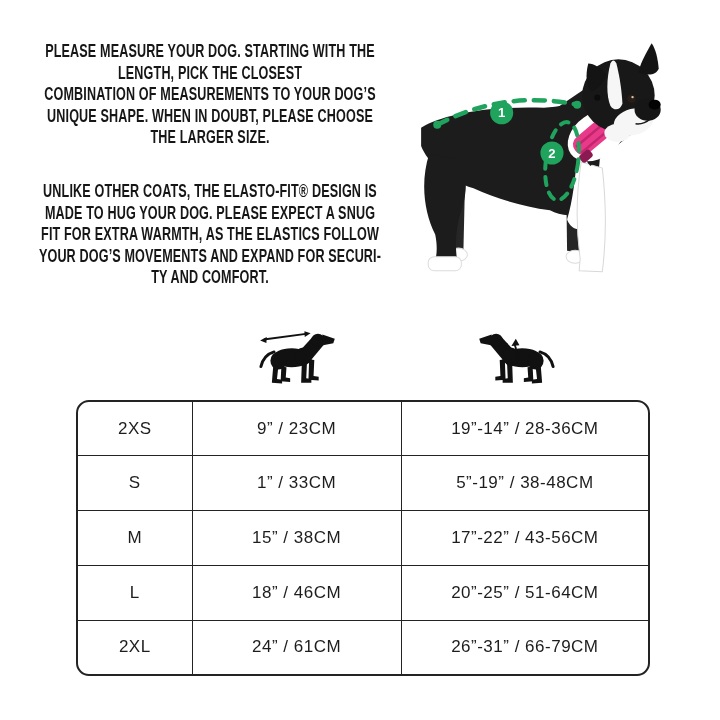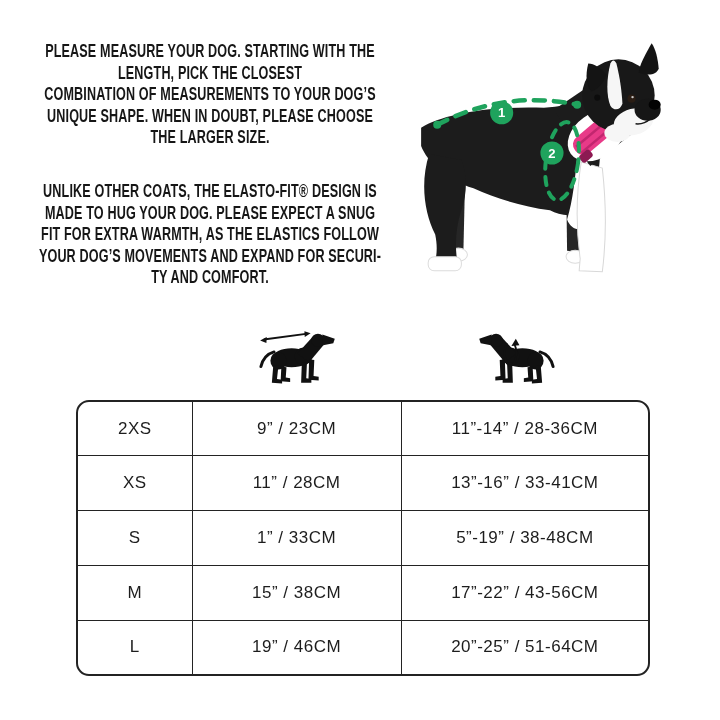--- a/index.html
+++ b/index.html
@@ -156,39 +156,39 @@
     <table>
       <colgroup>
           <col style="width:20%">
           <col style="width:36.7%">
           <col style="width:43.3%">
         </colgroup>
       <tbody>
         <tr>
           <td>2XS</td>
           <td>9” / 23CM</td>
-          <td>11”-14” / 28-36CM</td>
-        </tr>
-        <tr>
-          <td>XS</td>
-          <td>11” / 28CM</td>
-          <td>13”-16” / 33-41CM</td>
+          <td>19”-14” / 28-36CM</td>
         </tr>
         <tr>
           <td>S</td>
           <td>1” / 33CM</td>
           <td>5”-19” / 38-48CM</td>
         </tr>
         <tr>
           <td>M</td>
           <td>15” / 38CM</td>
           <td>17”-22” / 43-56CM</td>
         </tr>
         <tr>
           <td>L</td>
-          <td>19” / 46CM</td>
+          <td>18” / 46CM</td>
           <td>20”-25” / 51-64CM</td>
+        </tr>
+        <tr>
+          <td>2XL</td>
+          <td>24” / 61CM</td>
+          <td>26”-31” / 66-79CM</td>
         </tr>
       </tbody>
     </table>
   </div>
 
 </div>
 
 </body></html>

